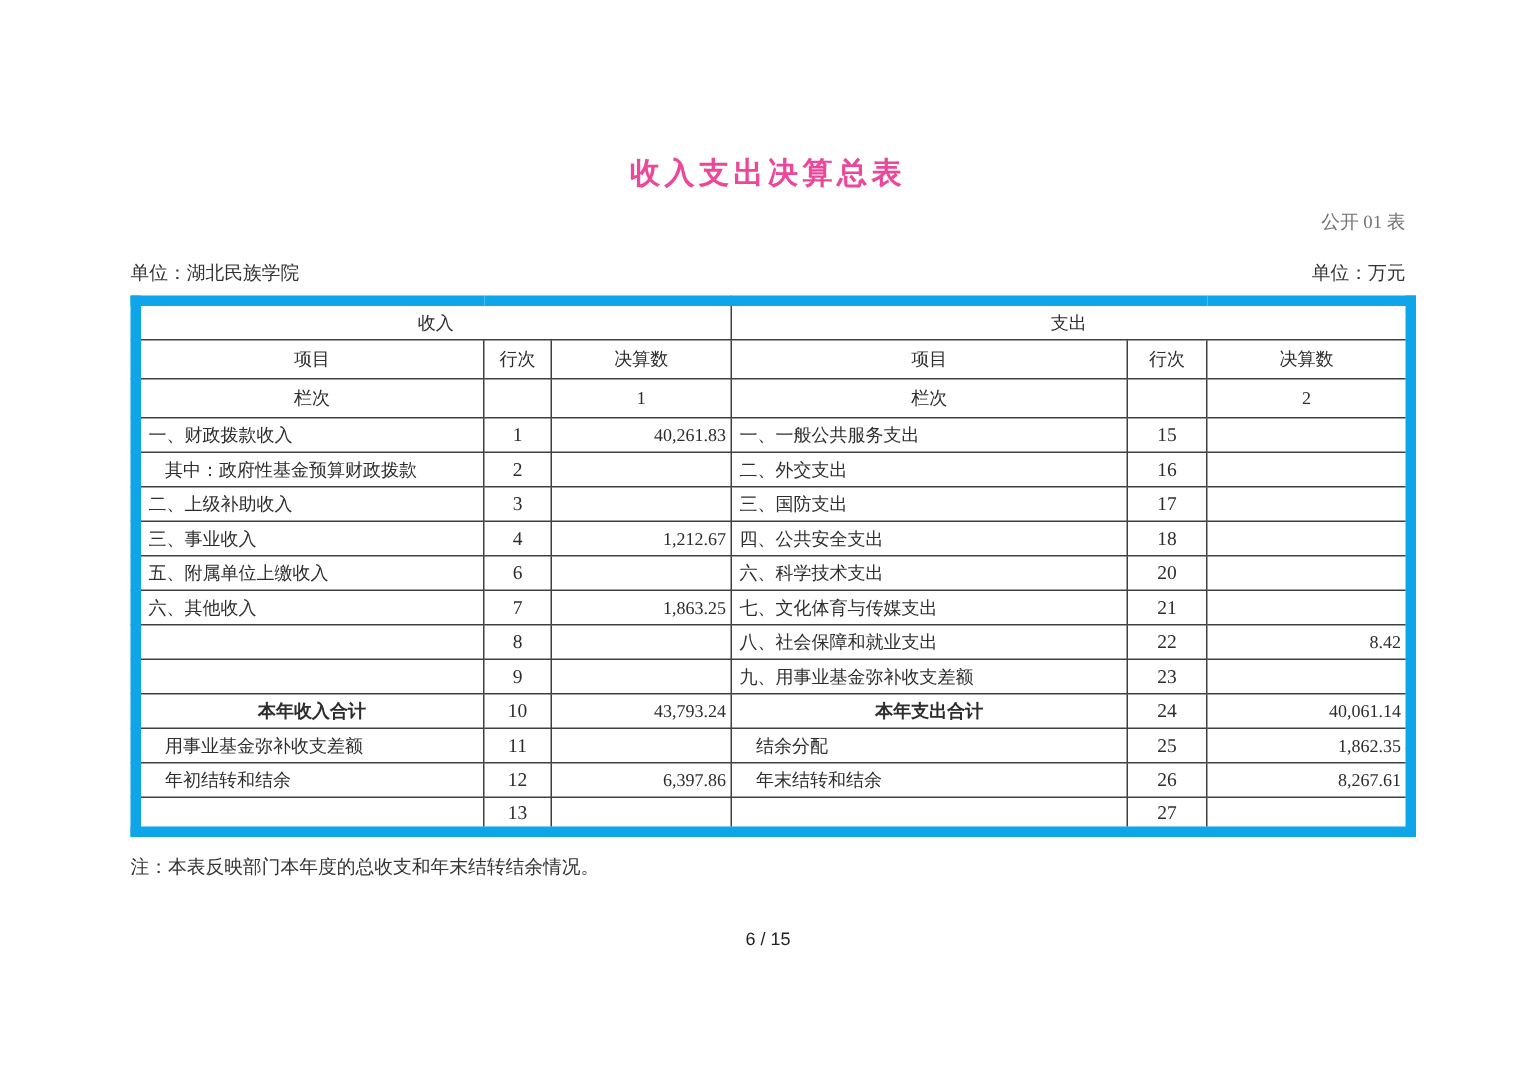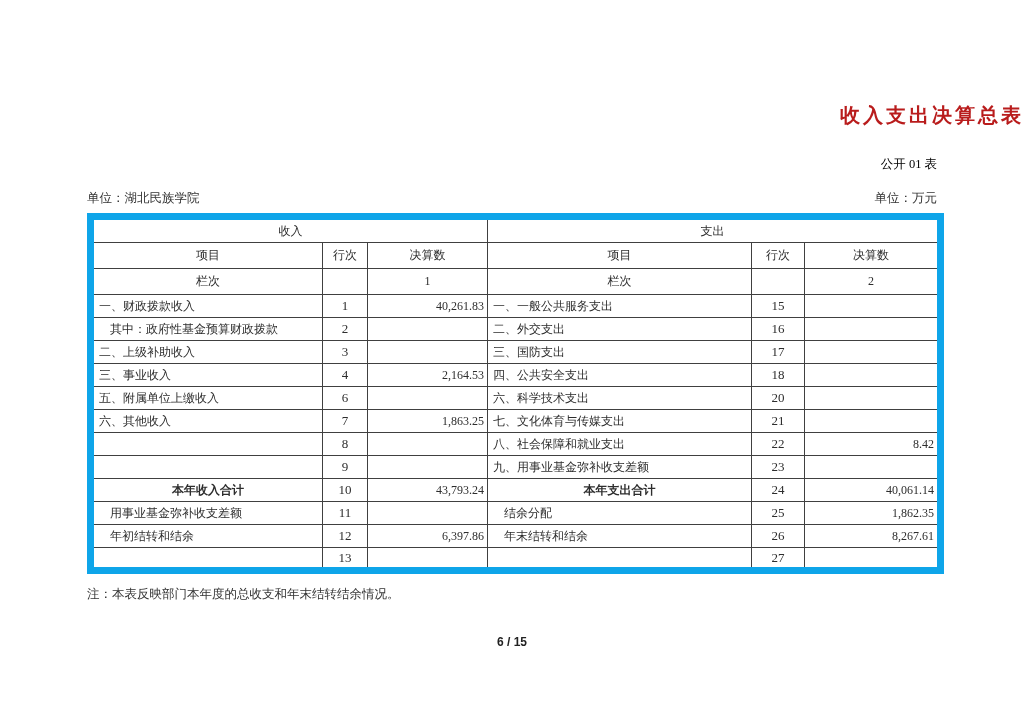--- a/index.html
+++ b/index.html
@@ -4,33 +4,33 @@
 <style>
   * { margin: 0; padding: 0; box-sizing: border-box; }
   html, body { width: 1024px; height: 724px; background: #ffffff; overflow: hidden; }
   body {
     font-family: "Liberation Serif", "DejaVu Serif", serif;
     color: #2d2d2d;
   }
   .page { width: 1024px; height: 724px; position: relative; }
   .title {
     margin-top: 102px;
-    text-align: right;
+    text-align: center;
     font-family: "Liberation Sans", "DejaVu Sans", sans-serif;
     font-weight: bold;
     font-size: 20px;
     letter-spacing: 3px;
-    color: #b91c1c;
+    color: #ec4899;
   }
   .content { width: 850px; margin: 0 auto; }
   .form-label {
-    margin-top: 27px;
+    margin-top: 11px;
     text-align: right;
     font-size: 12.5px;
-    color: #000000;
+    color: #737373;
   }
   .unit-row {
     display: flex;
     justify-content: space-between;
     font-size: 12.5px;
     color: #333;
     margin-top: 17px;
     margin-bottom: 6px;
   }
   table.summary {
@@ -58,21 +58,21 @@
     width: 850px;
     margin: 12px auto 0;
     font-size: 12.5px;
     color: #333;
     text-align: left;
   }
   .pageno {
     margin-top: 32px;
     text-align: center;
     font-family: "Liberation Sans", "DejaVu Sans", sans-serif;
-    font-weight: bold;
+    font-weight: normal;
     font-size: 12px;
     color: #222;
   }
 </style>
 </head>
 <body>
 
 <div class="page">
 
   <div class="title">收入支出决算总表</div>
@@ -138,21 +138,21 @@
             <td class="item ">二、上级补助收入</td>
             <td class="rowno">3</td>
             <td class="amount"></td>
             <td class="item ">三、国防支出</td>
             <td class="rowno">17</td>
             <td class="amount"></td>
           </tr>
           <tr>
             <td class="item ">三、事业收入</td>
             <td class="rowno">4</td>
-            <td class="amount">2,164.53</td>
+            <td class="amount">1,212.67</td>
             <td class="item ">四、公共安全支出</td>
             <td class="rowno">18</td>
             <td class="amount"></td>
           </tr>
           <tr>
             <td class="item ">五、附属单位上缴收入</td>
             <td class="rowno">6</td>
             <td class="amount"></td>
             <td class="item ">六、科学技术支出</td>
             <td class="rowno">20</td>

